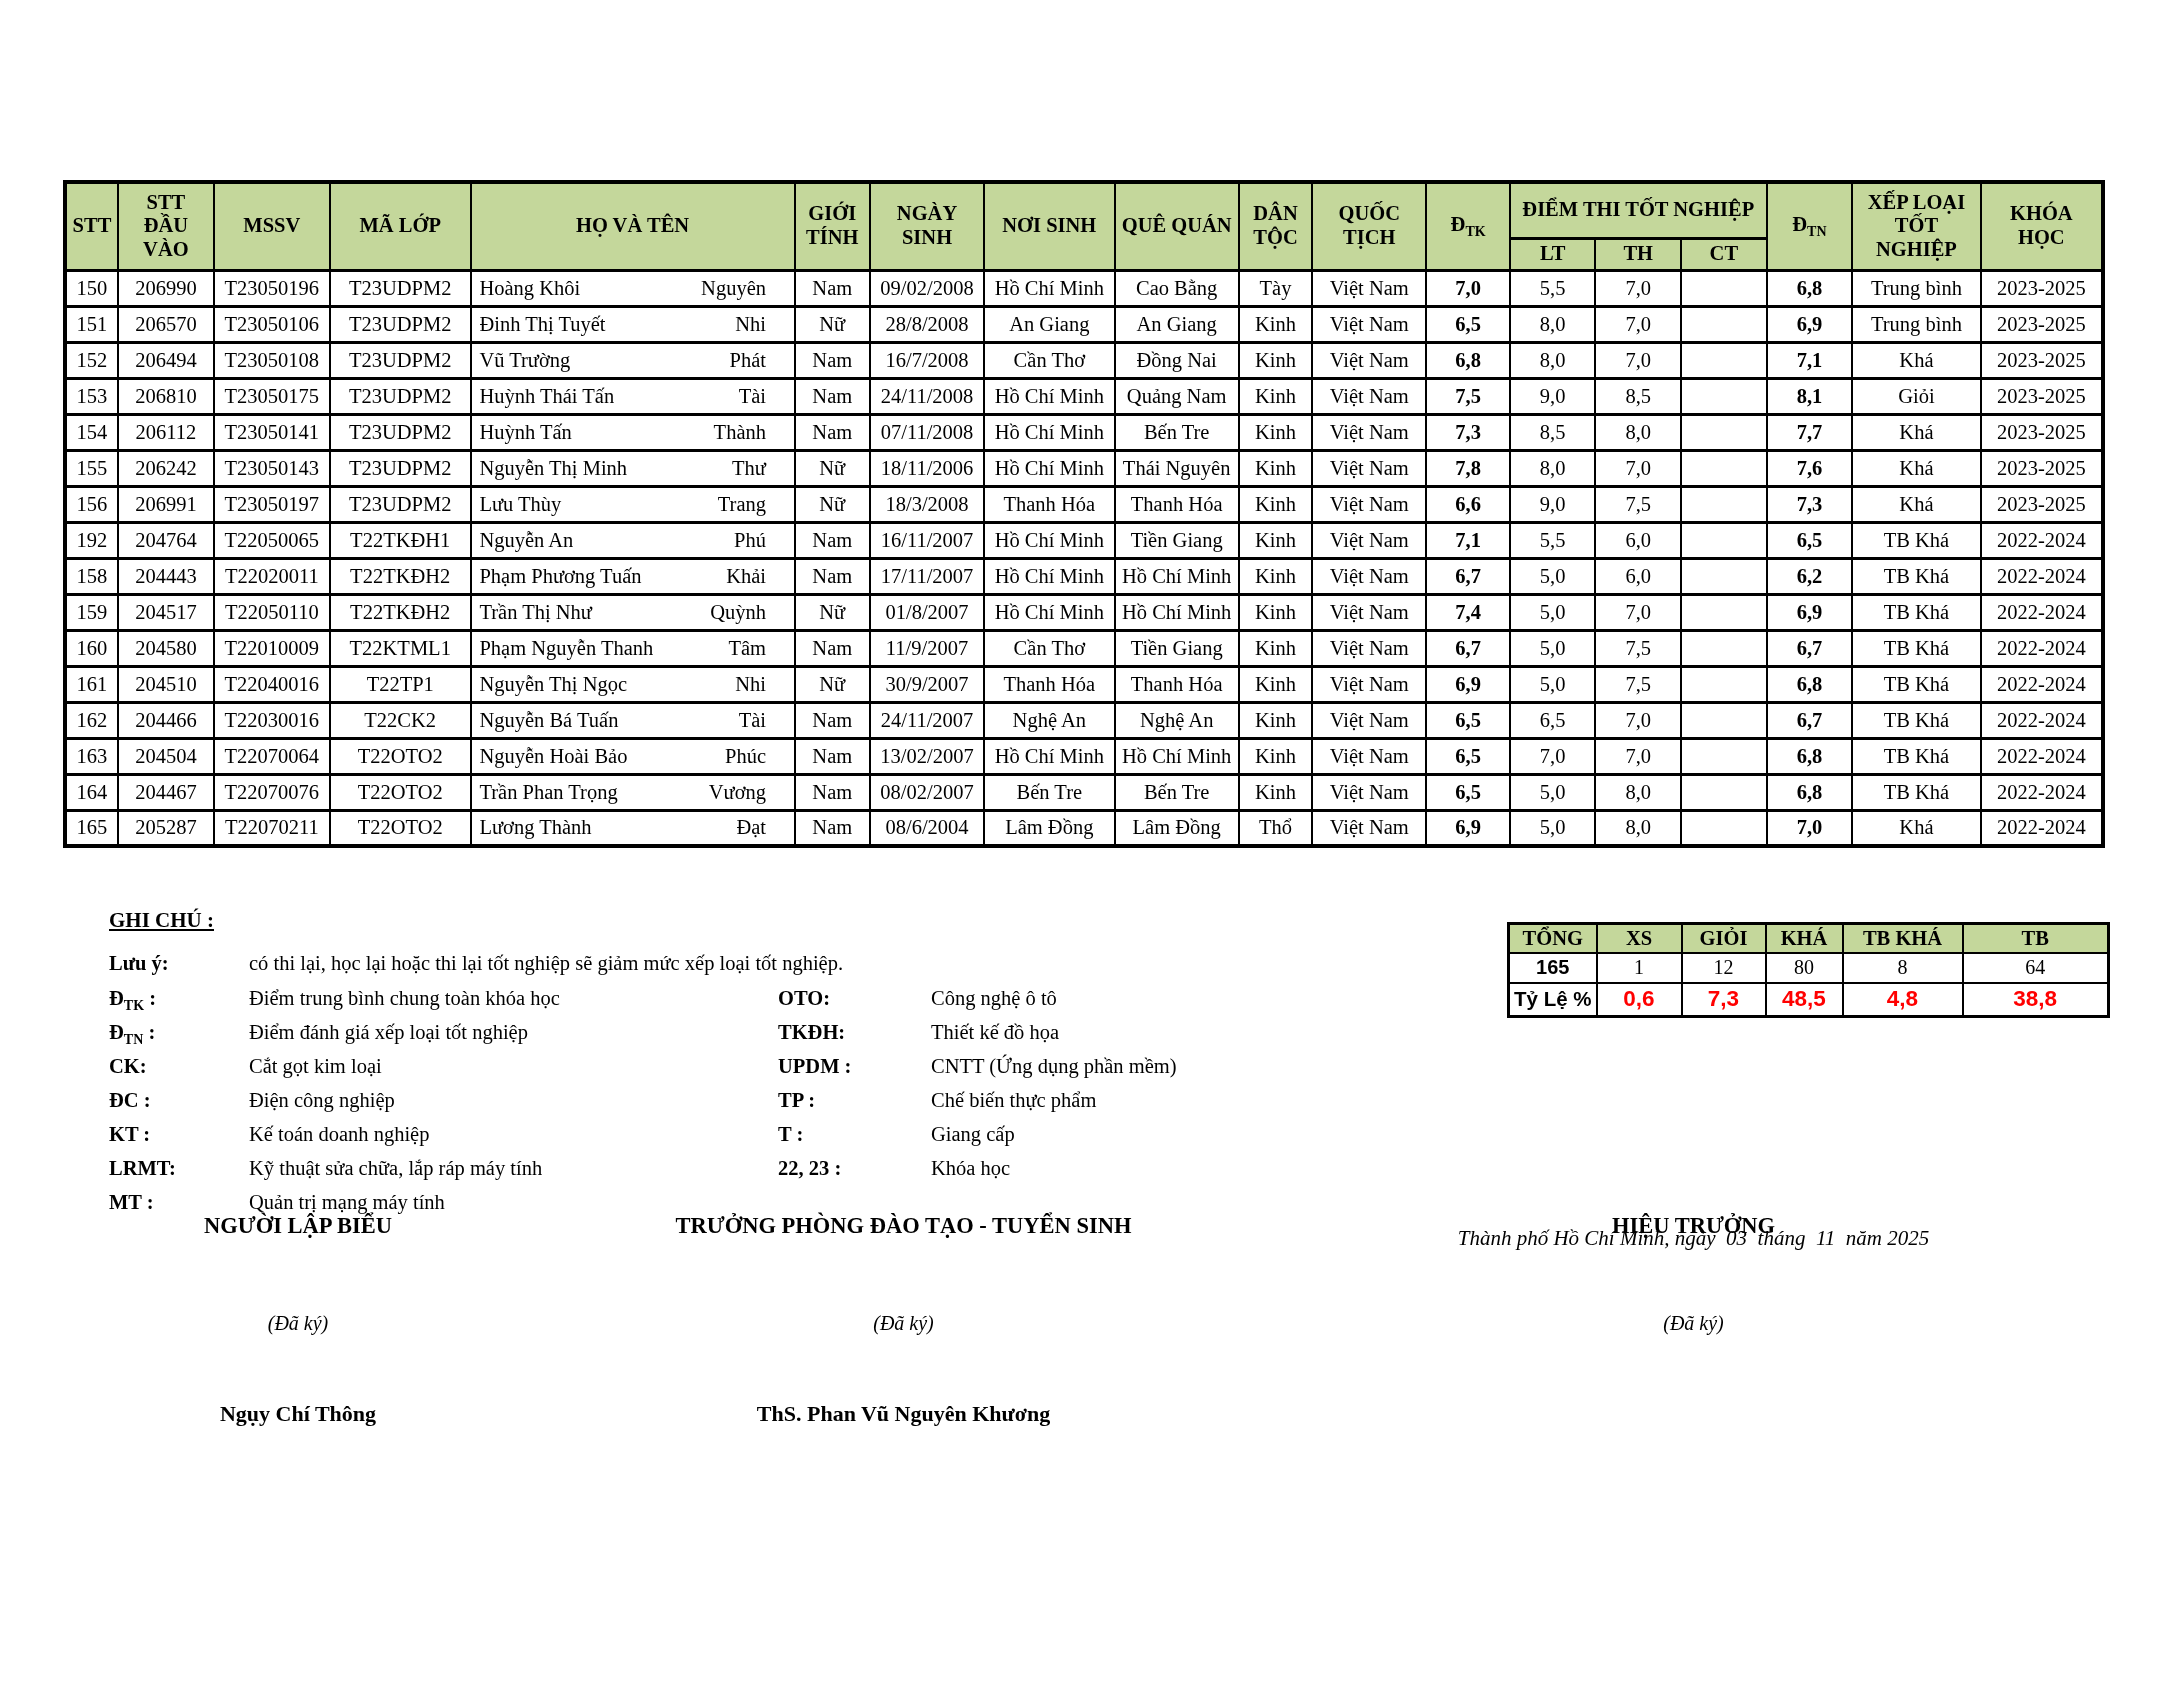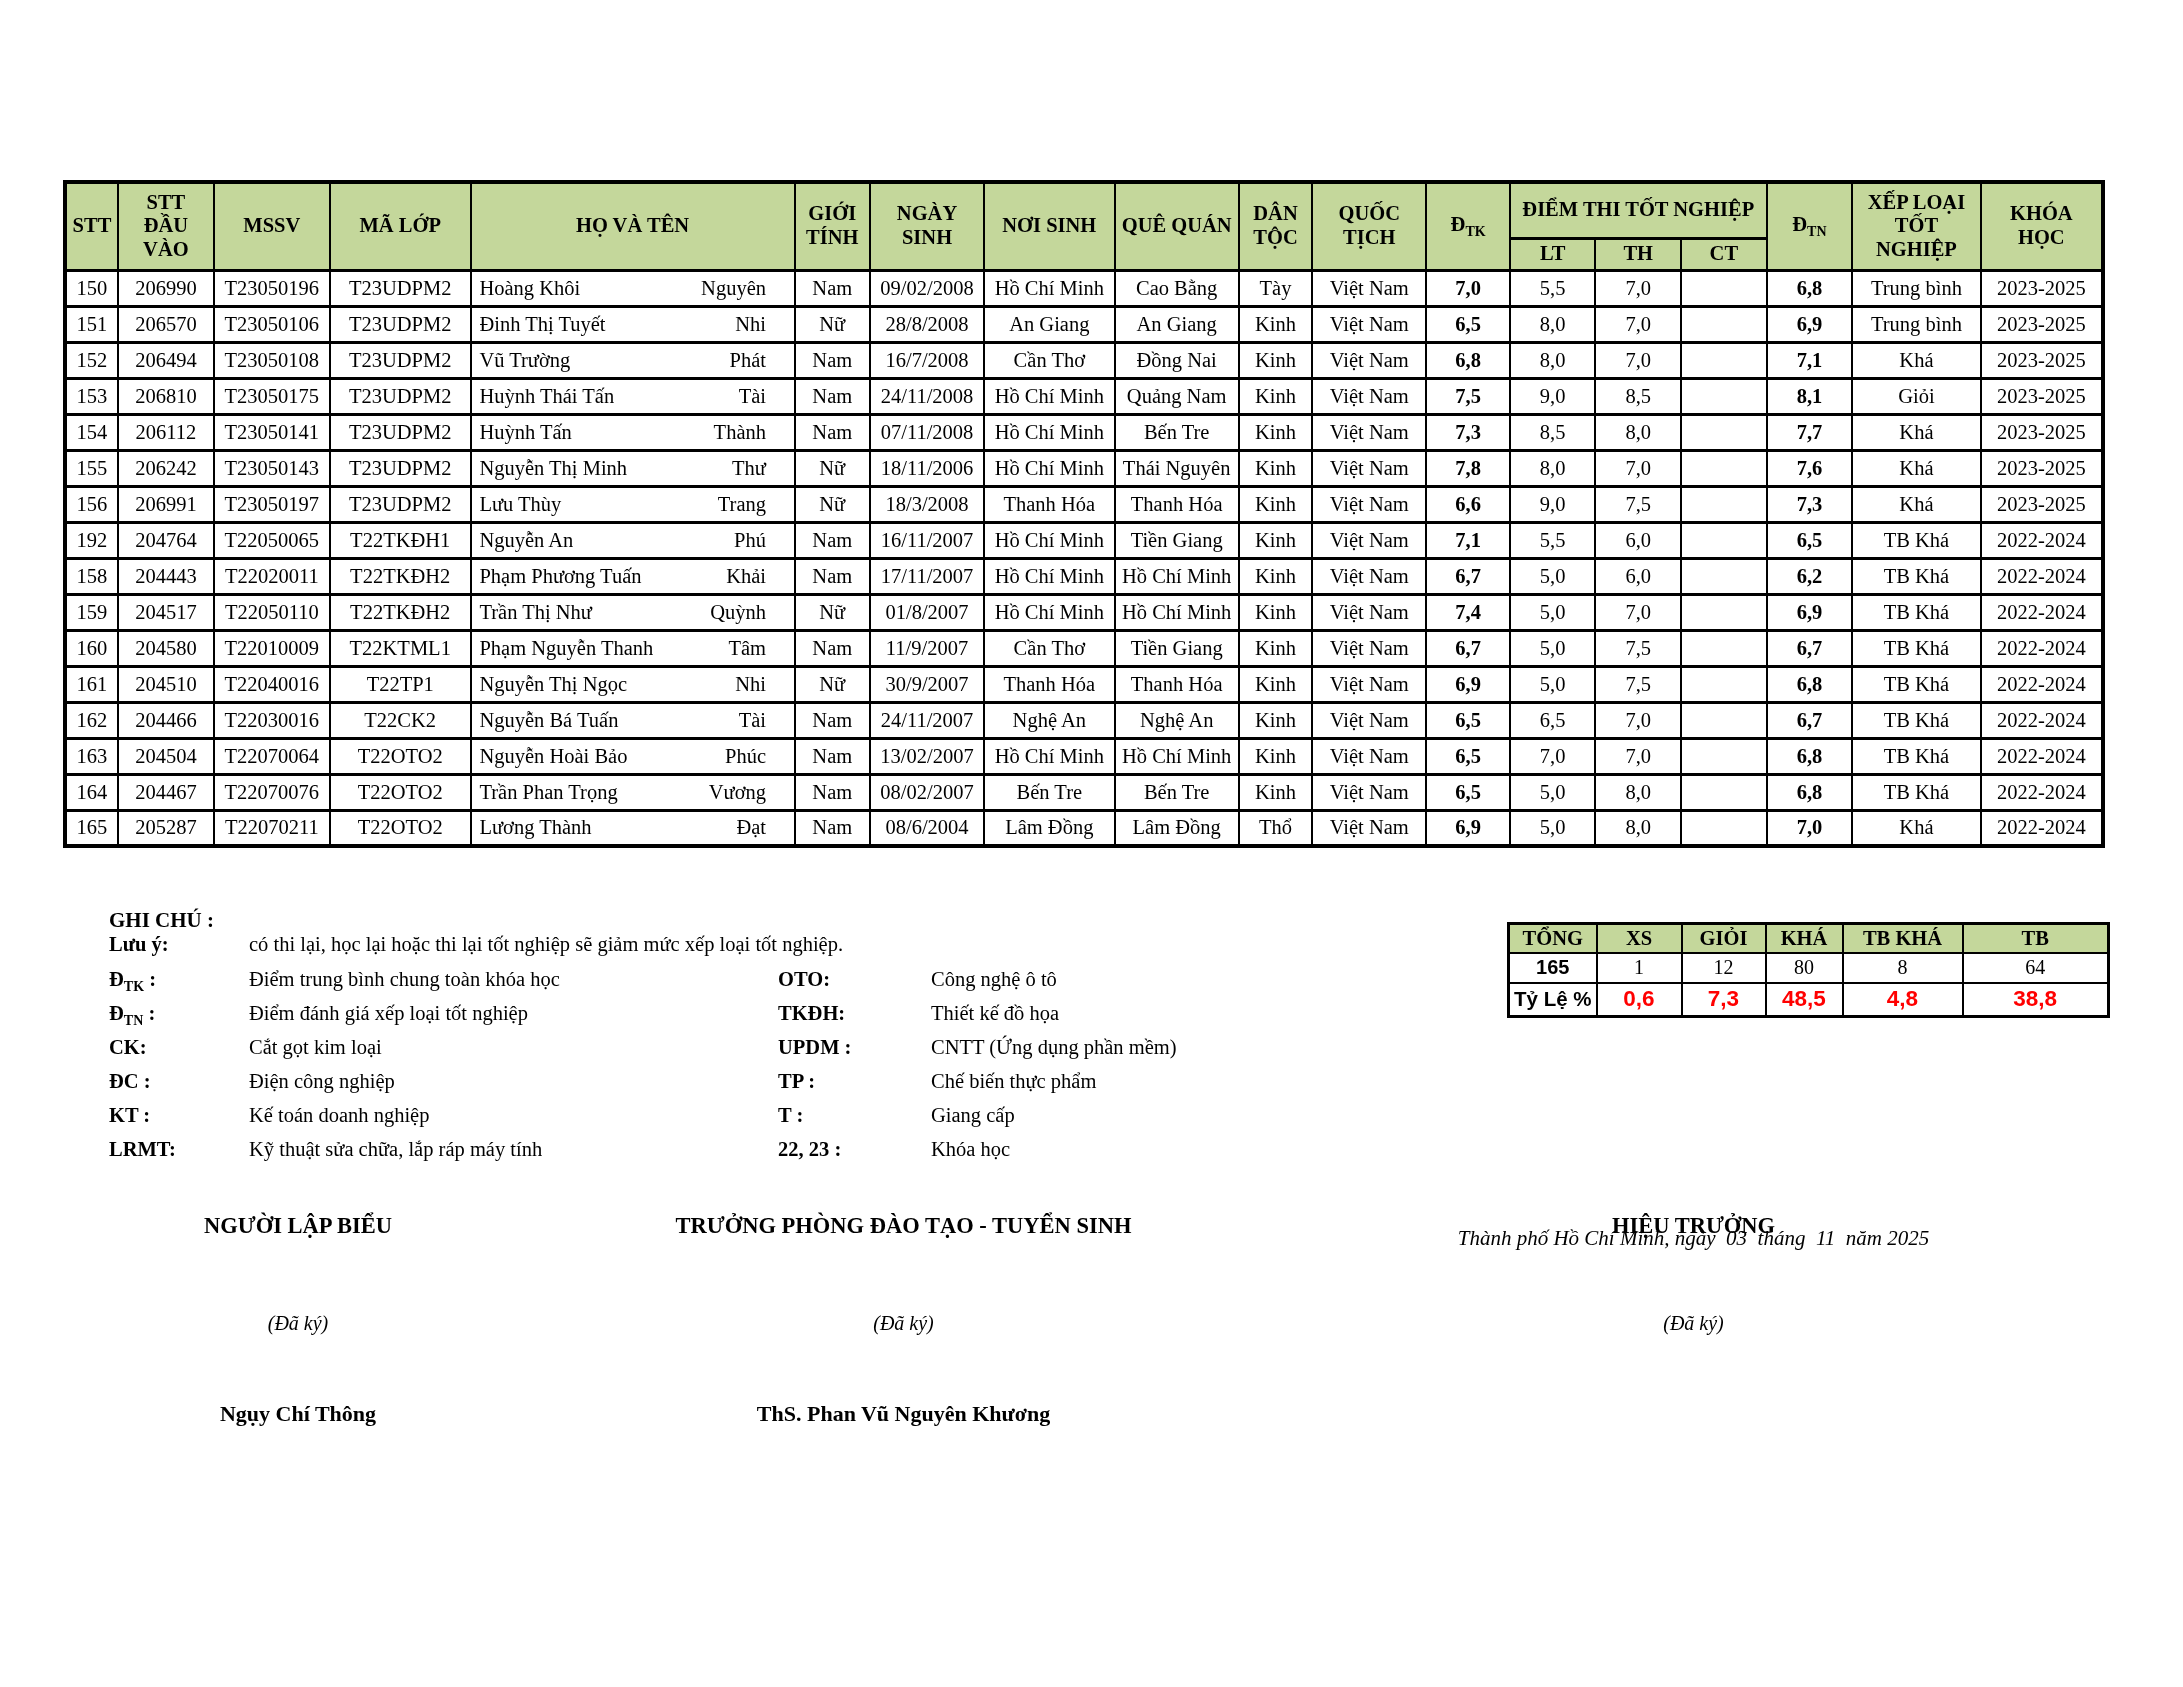--- a/index.html
+++ b/index.html
@@ -20,21 +20,21 @@
   table.main thead tr.h2 { height:32px; }
   table.main thead sub { font-size:14px; }
   table.main tbody tr { height:36px; }
   table.main tbody td { font-size:20.5px; }
   td.score-bold { font-weight:bold; }
   td.name-cell { text-align:left; }
   td.name-cell .nwrap { display:flex; justify-content:space-between; align-items:baseline; padding:0 25px 0 5.3px; }
 
   
   .notes { position:absolute; left:109px; top:908px; width:1363px; font-size:20.5px; }
-  .notes-title { display:inline-block; font-weight:bold; font-size:21px; margin-bottom:0; }
+  .notes-title { display:inline-block; font-weight:bold; font-size:21px; text-decoration:underline; margin-bottom:19px; }
   .note-row { display:grid; grid-template-columns:140px 529px 153px auto; align-items:baseline; height:34px; }
   .note-row.luuy { grid-template-columns:140px auto; height:35px; }
   .note-abbr { font-weight:bold; }
   .note-abbr sub { font-size:14px; font-weight:bold; }
   .note-def { font-weight:normal; }
 
   
   table.summary { position:absolute; left:1507px; top:922px; width:599px;
     border-collapse:collapse; table-layout:fixed; border:3.3px solid #000; }
   table.summary th, table.summary td { border:2px solid #000; text-align:center; vertical-align:middle; overflow:hidden; }
@@ -549,20 +549,26 @@
           <div class="note-def">Kế toán doanh nghiệp</div>
           <div class="note-abbr">T :</div>
           <div class="note-def">Giang cấp</div>
         </div>
         <div class="note-row">
           <div class="note-abbr"><span>LRMT:</span></div>
           <div class="note-def">Kỹ thuật sửa chữa, lắp ráp máy tính</div>
           <div class="note-abbr">22, 23 :</div>
           <div class="note-def">Khóa học</div>
         </div>
+        <div class="note-row">
+          <div class="note-abbr"><span>MT :</span></div>
+          <div class="note-def">Quản trị mạng máy tính</div>
+          <div class="note-abbr"></div>
+          <div class="note-def"></div>
+        </div>
       </div>
   </section>
 
   <table class="summary">
     <colgroup>
       <col style="width:88px">
         <col style="width:85px">
         <col style="width:84px">
       <col style="width:77px">
         <col style="width:120px">

